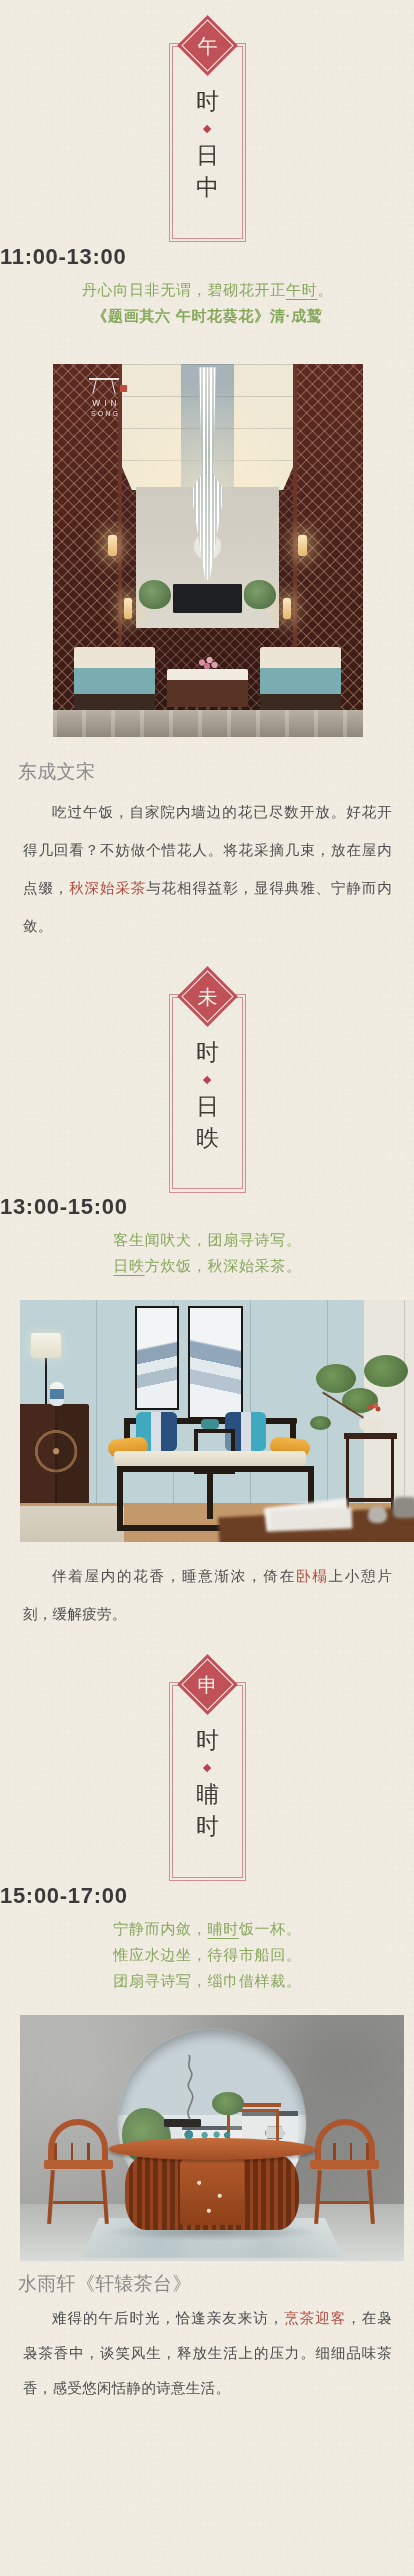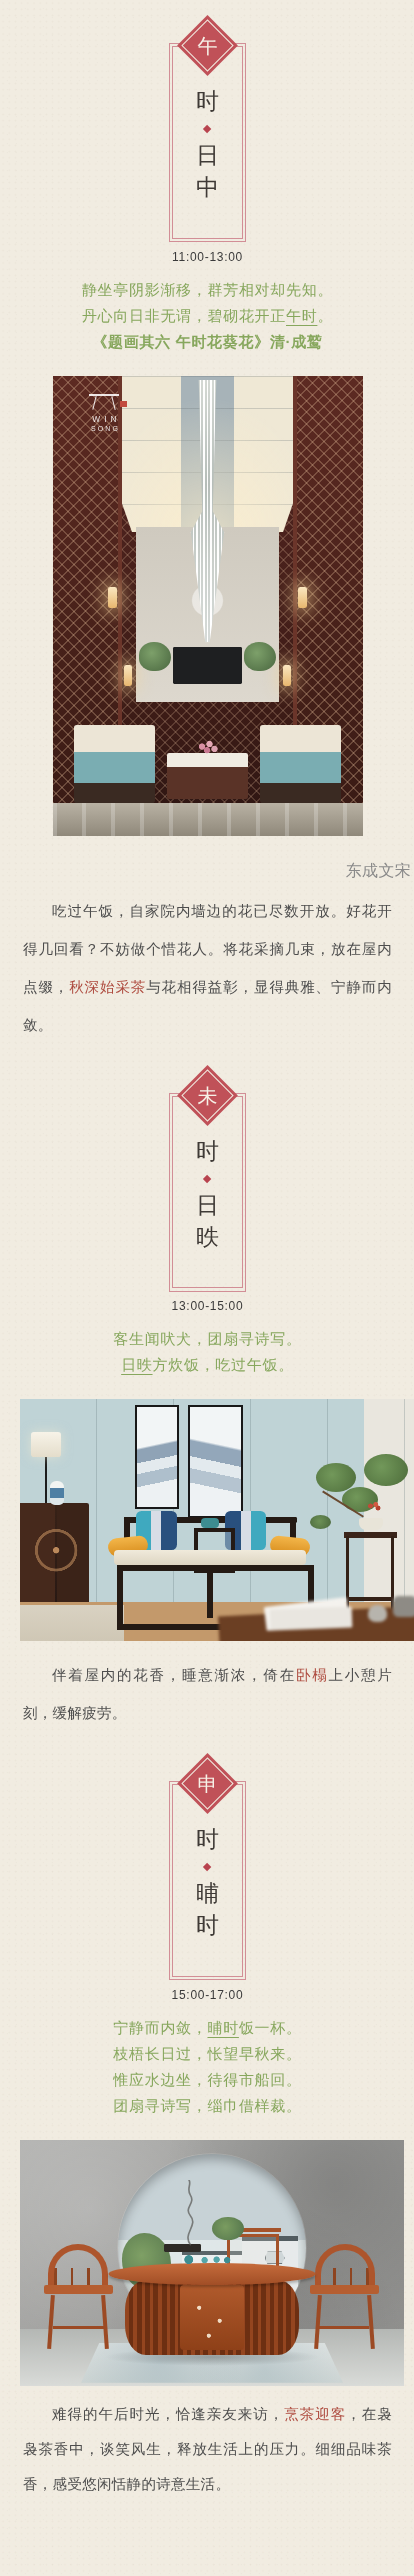--- a/index.html
+++ b/index.html
@@ -20,39 +20,39 @@
   .diamond-badge{position:relative;width:43px;height:43px;background:#c05158;transform:rotate(45deg);}
   .diamond-badge::after{content:"";position:absolute;inset:2.8px;border:1.4px solid #f2ece1;}
   .diamond-char{position:absolute;inset:0;display:flex;align-items:center;justify-content:center;
     transform:rotate(-45deg);color:#f6f1e7;font-size:20px;line-height:1;}
   .frame{position:relative;z-index:1;width:77px;height:199px;margin:-33px auto 0;
     border:0.7px solid #d28e96;padding:2.1px;box-sizing:border-box;}
   .frame-inner{width:100%;height:100%;box-sizing:border-box;border:0.7px solid #d28e96;
     display:flex;flex-direction:column;align-items:center;padding-top:43px;}
   .frame-char{font-size:23px;line-height:1;color:#3f3a36;margin-bottom:9px;}
   .frame-bullet{width:6.2px;height:6.2px;background:#b8434e;transform:rotate(45deg);margin:4.1px 0 11.8px;}
-  .time-label{margin-top:5.5px;text-align:center;font-size:12px;font-weight:normal;color:#3a3a3a;letter-spacing:0.7px;line-height:18px;}
+  .time-label{margin-top:5.5px;text-align:left;font-size:22px;font-weight:bold;color:#3a3a3a;letter-spacing:0.7px;line-height:18px;}
 
   
   .poem{margin-top:11px;text-align:center;color:#87a75d;font-size:15px;}
   .poem p{margin:0;line-height:26px;letter-spacing:0.7px;}
   .poem .poem-source{font-weight:bold;}
   .poem u{text-decoration:underline;text-decoration-thickness:1px;text-underline-offset:3.5px;}
 
   
-  .caption{margin:28px 4px 0;text-align:right;color:#8a8a8a;font-size:16px;line-height:13px;letter-spacing:0.3px;}
+  .caption{margin:28px 18px 0;text-align:left;color:#8a8a8a;font-size:19px;line-height:13px;letter-spacing:0.3px;}
   .para{margin:15px 23px 0;font-size:14.5px;line-height:38px;color:#4d4d4d;text-align:justify;
     text-indent:2em;letter-spacing:0.3px;}
   .para .hl{color:#ae4a3e;}
   .sec-3 .caption{margin-top:16.6px;}
   .sec-3 .para{margin-top:11px;line-height:35px;}
 
   
   .photo{position:relative;overflow:hidden;}
-  .photo1{width:310px;height:460px;margin:21px auto 0;}
+  .photo1{width:310px;height:373px;margin:35px auto 0;}
   .photo2{width:395px;height:242px;margin:21px 0 0 20px;}
   .photo3{width:384px;height:246px;margin:21px 0 0 20px;}
   .photo *{position:absolute;}
 
   
   .photo1{
     background-image:
       repeating-linear-gradient(45deg, rgba(216,178,146,.22) 0 1.4px, transparent 1.4px 7.6px),
       repeating-linear-gradient(-45deg, rgba(216,178,146,.22) 0 1.4px, transparent 1.4px 7.6px),
       linear-gradient(180deg,#55251f 0%,#47201b 45%,#32171312 75%,#2c1512 100%);
@@ -262,21 +262,20 @@
       <div class="frame-inner">
         <span class="frame-char">时</span>
         <span class="frame-bullet"></span>
         <span class="frame-char">日</span>
         <span class="frame-char">中</span>
       </div>
     </div>
     <div class="time-label">11:00-13:00</div>
 
     <div class="poem">
-      <p class="poem-line"><span>静坐亭阴影渐移，群芳相对却先知。</span><u></u><span></span></p>
       <p class="poem-line"><span>丹心向日非无谓，碧砌花开正</span><u>午时</u><span>。</span></p>
       <p class="poem-source">《题画其六 午时花葵花》清·成鹫</p>
     </div>
 
     <div class="photo photo1">
       <div class="p1-ceiling"></div>
       <div class="p1-wall-l"></div>
       <div class="p1-wall-r"></div>
       <div class="p1-backwall"></div>
       <div class="p1-chandelier"></div>
@@ -315,21 +314,21 @@
         <span class="frame-char">时</span>
         <span class="frame-bullet"></span>
         <span class="frame-char">日</span>
         <span class="frame-char">昳</span>
       </div>
     </div>
     <div class="time-label">13:00-15:00</div>
 
     <div class="poem">
       <p class="poem-line"><span>客生闻吠犬，团扇寻诗写。</span><u></u><span></span></p>
-      <p class="poem-line"><span></span><u>日昳</u><span>方炊饭，吃过午饭。</span></p>
+      <p class="poem-line"><span></span><u>日昳</u><span>方炊饭，秋深始采茶。</span></p>
     </div>
 
     <div class="photo photo2">
       <div class="p2-paint a"></div>
       <div class="p2-paint b"></div>
       <div class="p2-lamp-pole"></div>
       <div class="p2-lamp-shade"></div>
       <div class="p2-cabinet"></div>
       <div class="p2-vase"></div>
       <div class="p2-floor"></div>
@@ -380,21 +379,20 @@
         <span class="frame-char">时</span>
         <span class="frame-bullet"></span>
         <span class="frame-char">晡</span>
         <span class="frame-char">时</span>
       </div>
     </div>
     <div class="time-label">15:00-17:00</div>
 
     <div class="poem">
       <p class="poem-line"><span>宁静而内敛，</span><u>晡时</u><span>饭一杯。</span></p>
-      <p class="poem-line"><span>枝梧长日过，怅望早秋来。</span><u></u><span></span></p>
       <p class="poem-line"><span>惟应水边坐，待得市船回。</span><u></u><span></span></p>
       <p class="poem-line"><span>团扇寻诗写，缁巾借样裁。</span><u></u><span></span></p>
     </div>
 
     <div class="photo photo3">
       <div class="p3-moon">
         <div class="p3-tree"></div>
         <div class="p3-bldg1"></div>
         <div class="p3-bldg2"></div>
         <div class="p3-bldg-win"></div>
@@ -423,17 +421,18 @@
       <div class="p3-rack-top"></div>
       <div class="p3-shrub"></div>
       <div class="p3-tabletop"></div>
       <div class="p3-board"></div>
       <div class="p3-teaset"></div>
       <svg class="p3-smoke" viewBox="0 0 40 96" fill="none" xmlns="http://www.w3.org/2000/svg">
         <path d="M22 94 C10 78, 34 66, 22 52 C12 40, 30 34, 22 22 C16 13, 24 6, 20 0" stroke="#5d5d5b" stroke-width="2.4" stroke-linecap="round" opacity="0.75"></path>
       </svg>
     </div>
 
+    <p class="caption">水雨轩《轩辕茶台》</p>
     <p class="para"><span>难得的午后时光，恰逢亲友来访，</span><span class="hl">烹茶迎客</span><span>，在袅袅茶香中，谈笑风生，释放生活上的压力。细细品味茶香，感受悠闲恬静的诗意生活。</span></p>
   </section>
 
 </div>
 
 
 </body></html>

